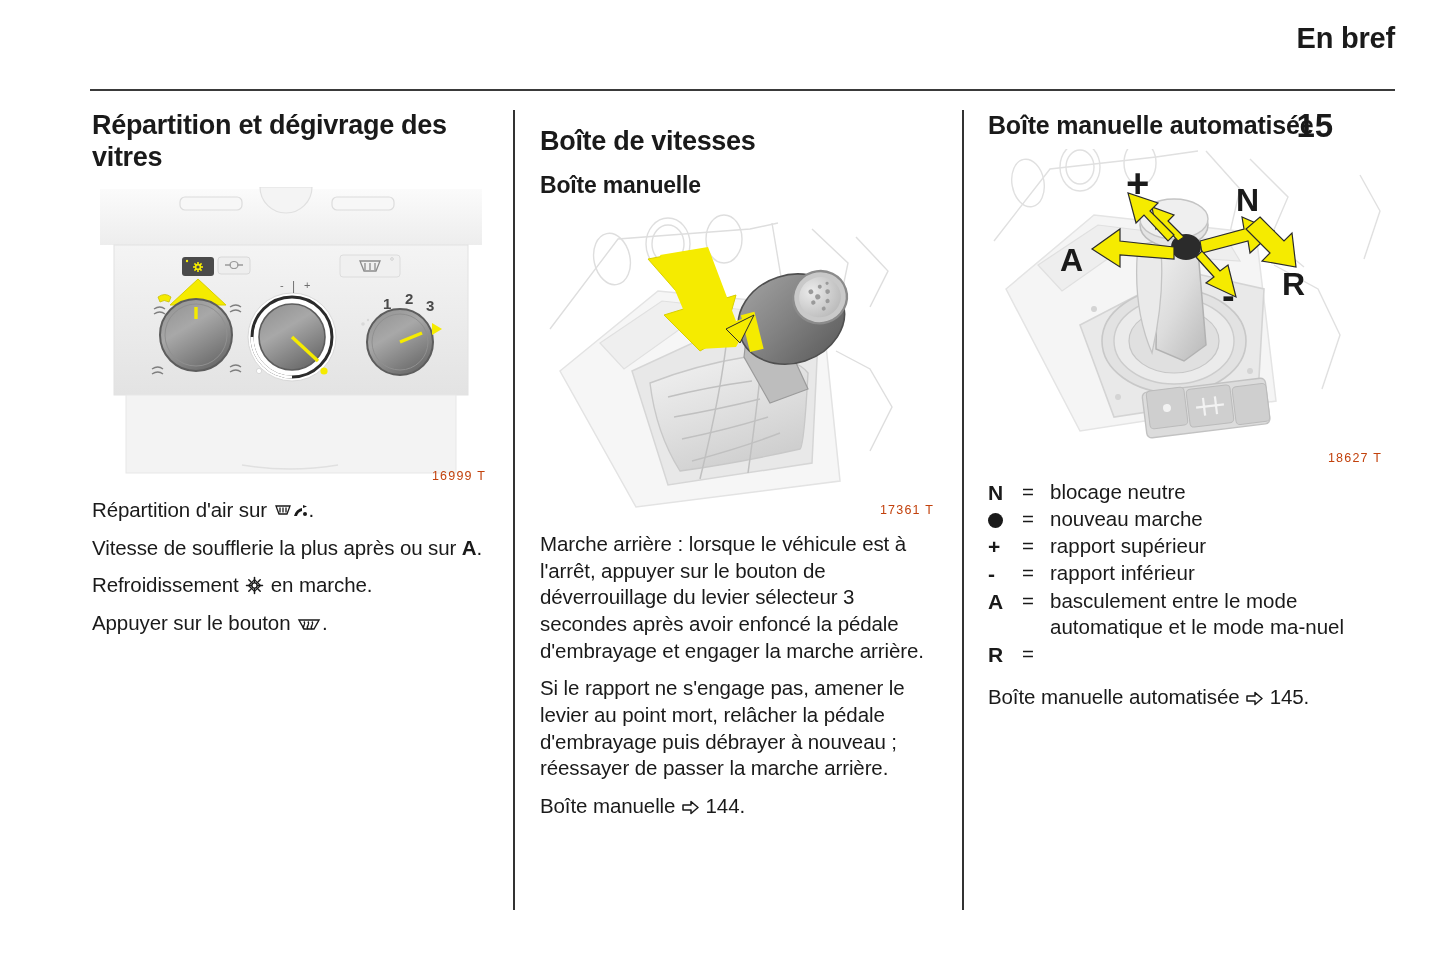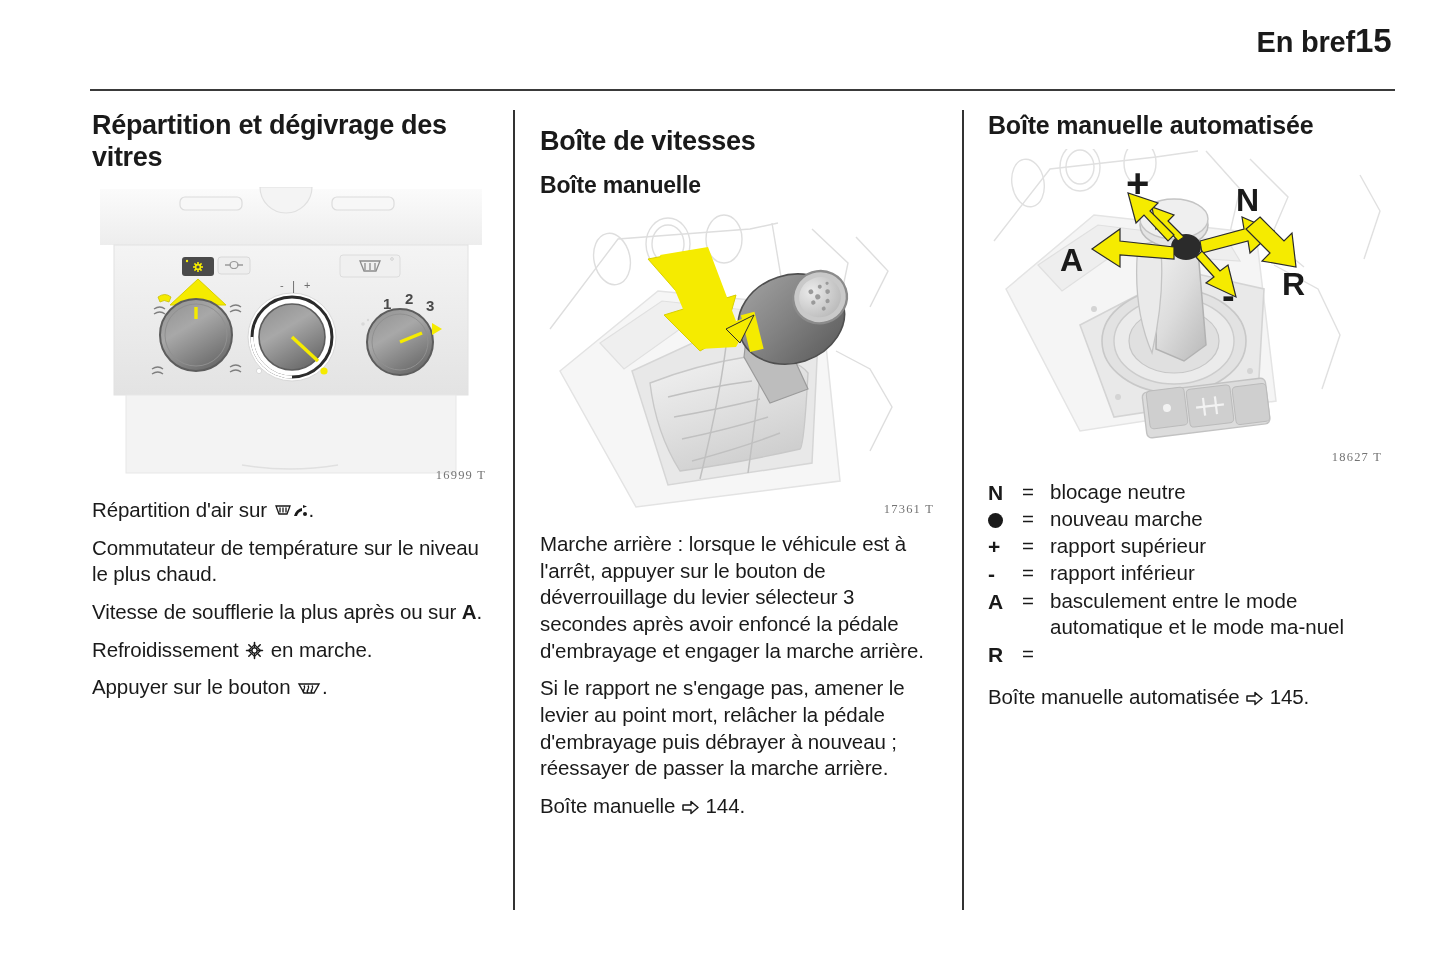--- a/index.html
+++ b/index.html
@@ -16,20 +16,22 @@
     overflow: hidden;
   }
 
   
   .page-header {
     position: absolute;
     top: 22px;
     right: 50px;
     display: flex;
     align-items: baseline;
+    gap: 52px;
+    flex-direction: column;
   }
   .header-title {
     font-size: 29px;
     font-weight: bold;
     letter-spacing: -0.2px;
   }
   .header-pageno {
     font-size: 33px;
     font-weight: bold;
     min-width: 40px;
@@ -109,23 +111,23 @@
   .figure {
     position: relative;
     width: 100%;
     margin-bottom: 10px;
   }
   .fig-id {
     position: absolute;
     right: 4px;
     bottom: 4px;
     font-size: 12.5px;
-    color: #737373;
+    color: #c2410c;
     letter-spacing: 1.2px;
-    font-family: Liberation Serif, serif;
+    font-family: Liberation Sans, sans-serif;
   }
   svg.fig-svg { display: block; width: 100%; }
 
   
   .legend {
     margin: 6px 0 16px 0;
   }
   .legend-row {
     display: flex;
     align-items: flex-start;
@@ -284,21 +286,20 @@
             <line x1="12" y1="5.5" x2="12" y2="10.5"></line>
           </g>
           <g fill="#1a1a1a">
             <path d="M20 14 q2 -7 8 -8 l0 3 q-4 1 -5 5 z"></path>
             <path d="M29 3 l4 1.5 l-4 1.5 z"></path>
             <circle cx="31" cy="12" r="2"></circle>
           </g>
         </svg><span>.</span>
     </p>
 
-    <p class="body">Commutateur de température sur le niveau le plus chaud.</p>
 
     <p class="body">
       <span>Vitesse de soufflerie la plus après ou sur </span><span class="bold">A</span><span>.</span>
     </p>
 
     <p class="body">
       <span>Refroidissement </span><svg class="glyph" width="19" height="19" viewBox="0 0 19 19">
           <g stroke="#1a1a1a" stroke-width="1.5" fill="none" stroke-linecap="round">
             <line x1="9.5" y1="1.5" x2="9.5" y2="17.5"></line>
             <line x1="1.5" y1="9.5" x2="17.5" y2="9.5"></line>

